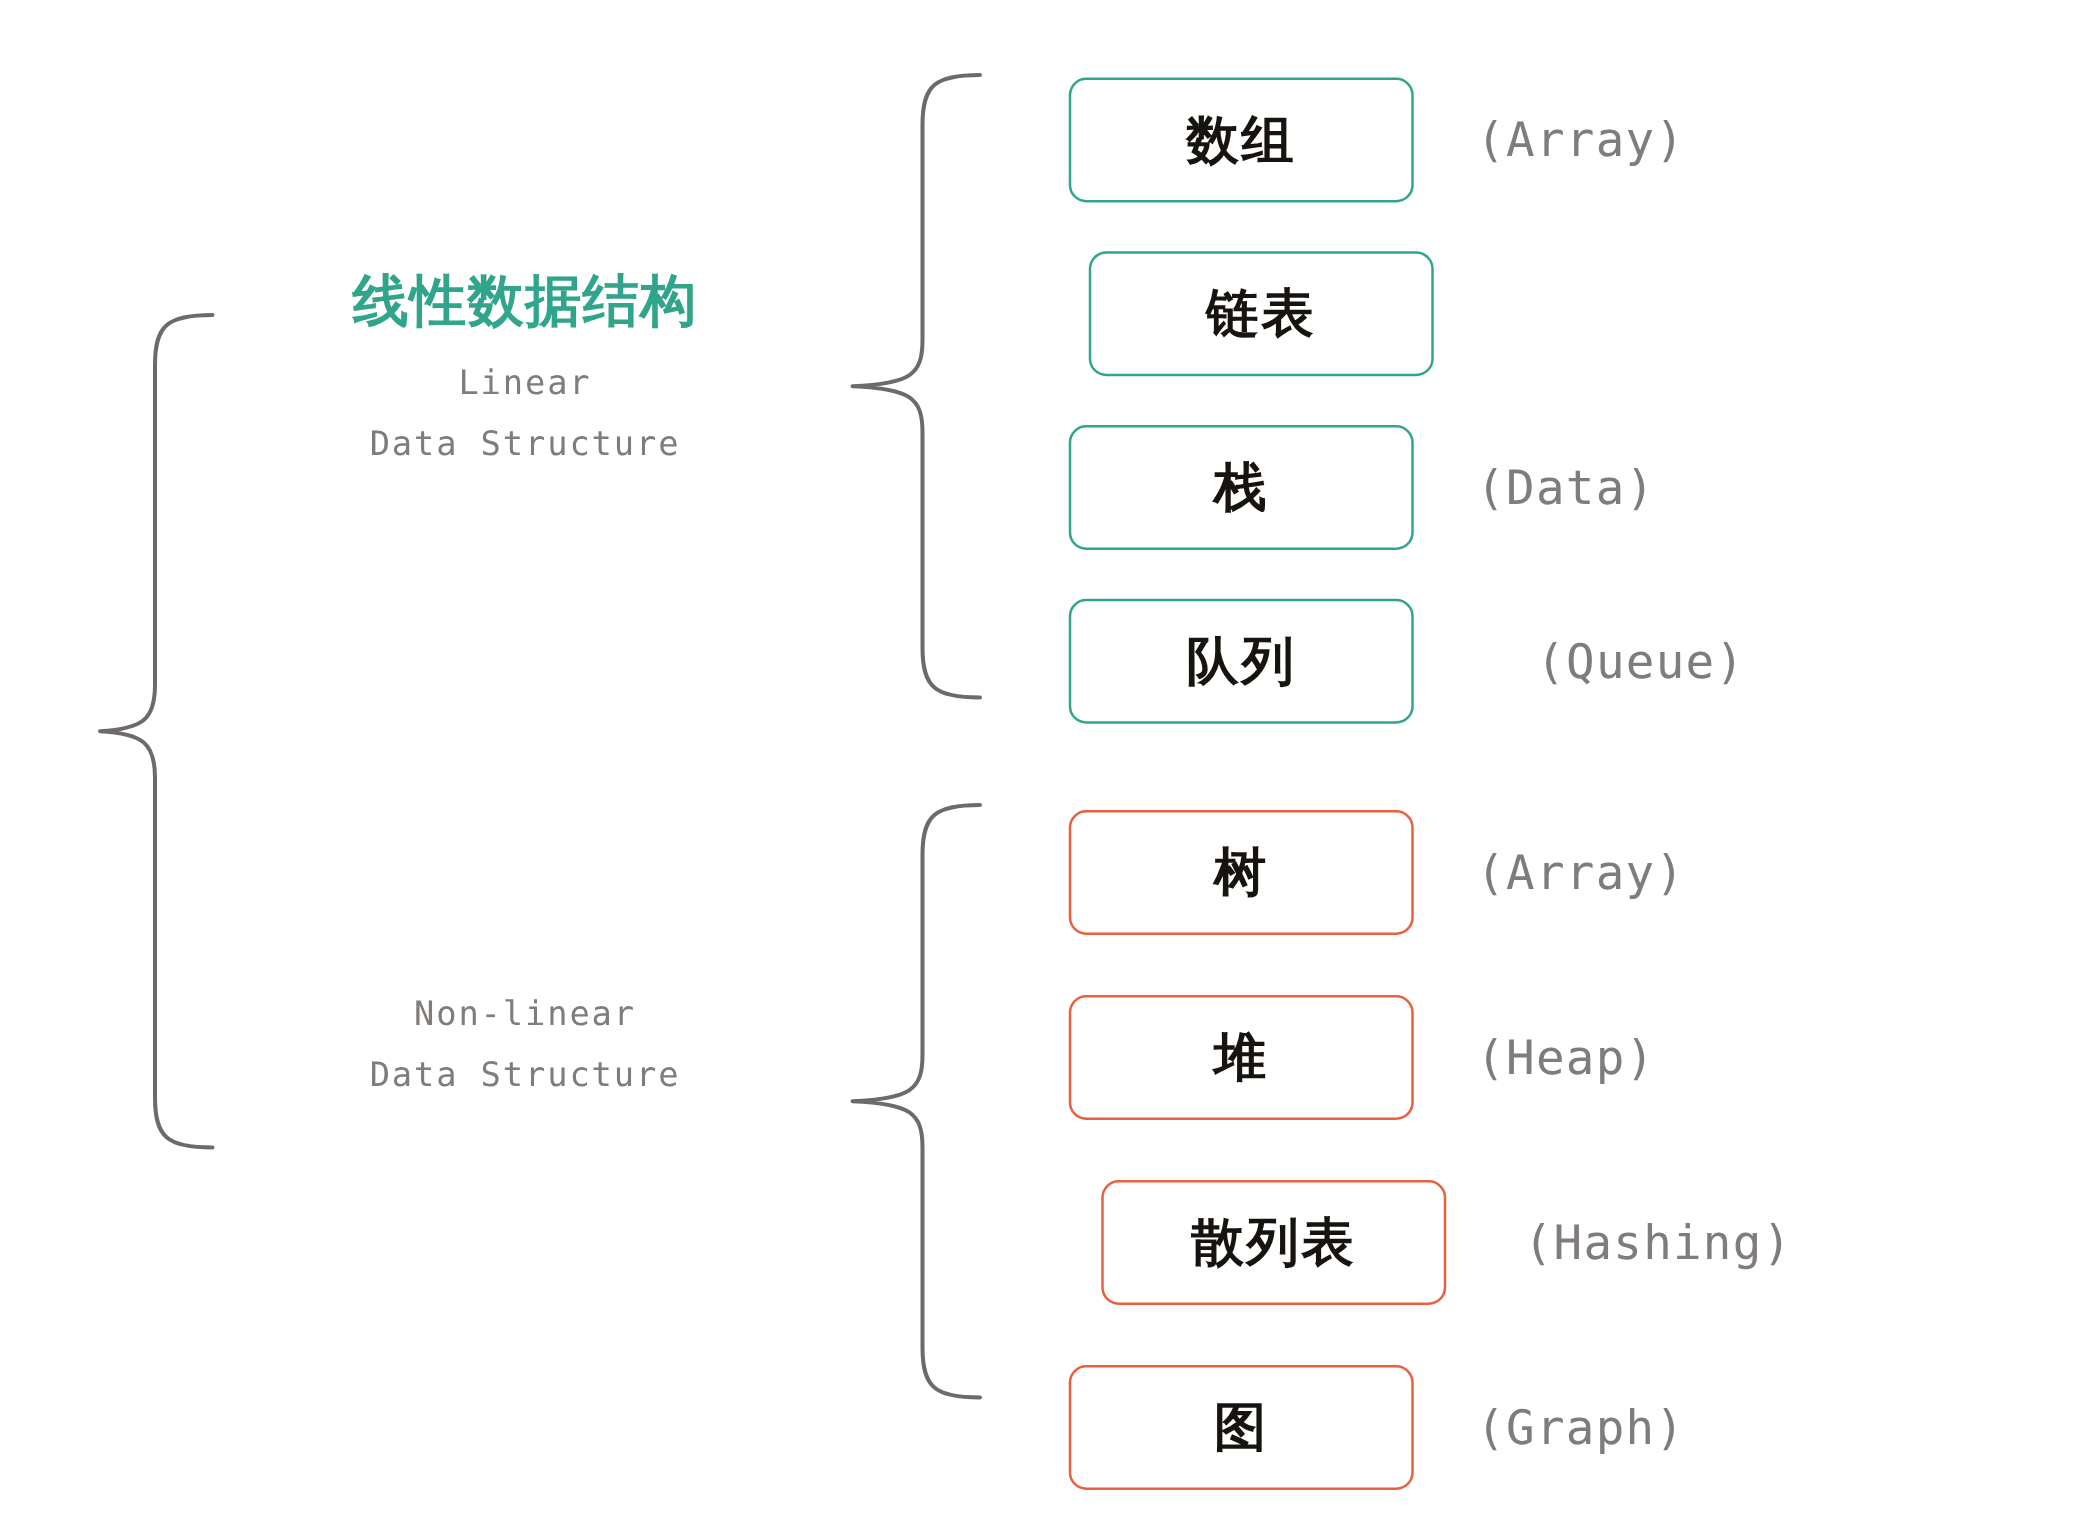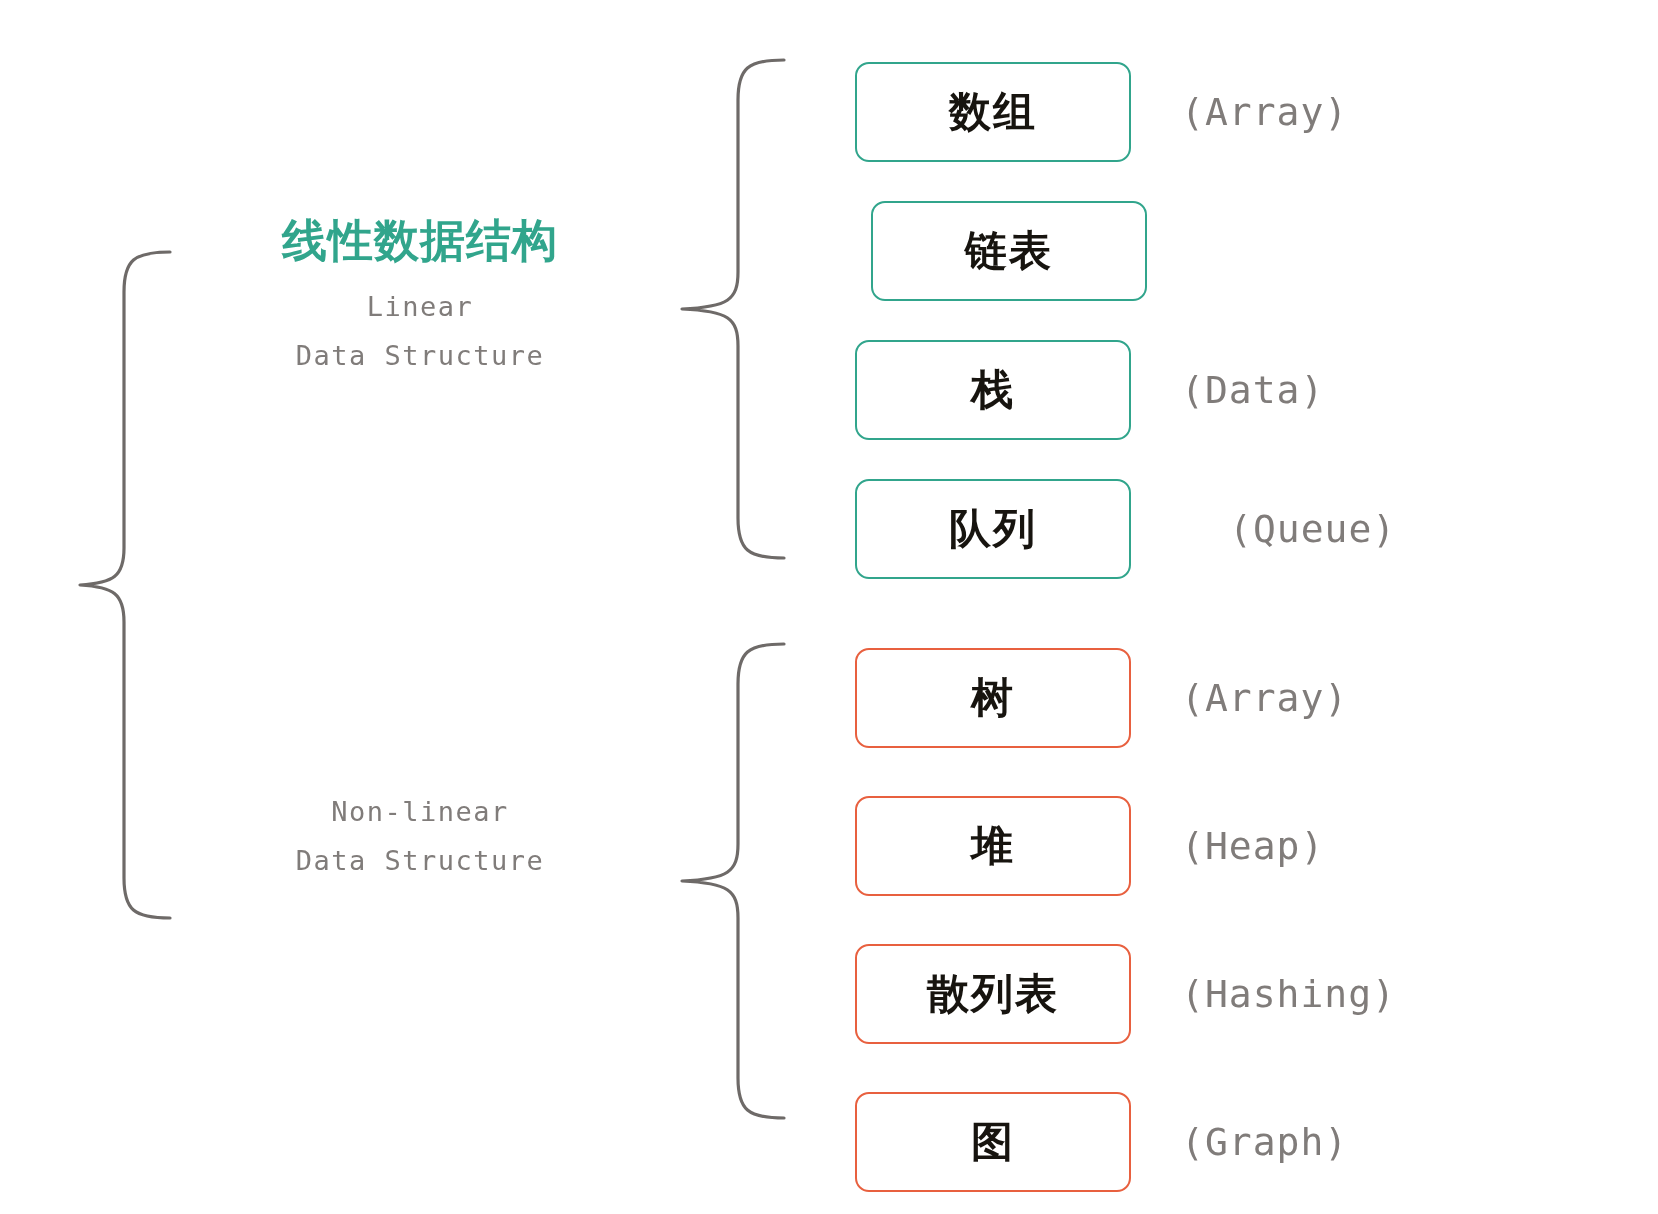--- a/index.html
+++ b/index.html
@@ -177,21 +177,21 @@
       <span class="item-en">(Array)</span>
     </div>
 
     <div class="item-row" style="left:855px; top:796px;">
       <div class="item-box">
         <span class="cn">堆</span>
       </div>
       <span class="item-en">(Heap)</span>
     </div>
 
-    <div class="item-row" style="left:855px; top:944px;">
+    <div class="item-row" style="left:881px; top:944px;gap:12px;">
       <div class="item-box">
         <span class="cn">散列表</span>
       </div>
       <span class="item-en">(Hashing)</span>
     </div>
 
     <div class="item-row" style="left:855px; top:1092px;">
       <div class="item-box">
         <span class="cn">图</span>
       </div>

